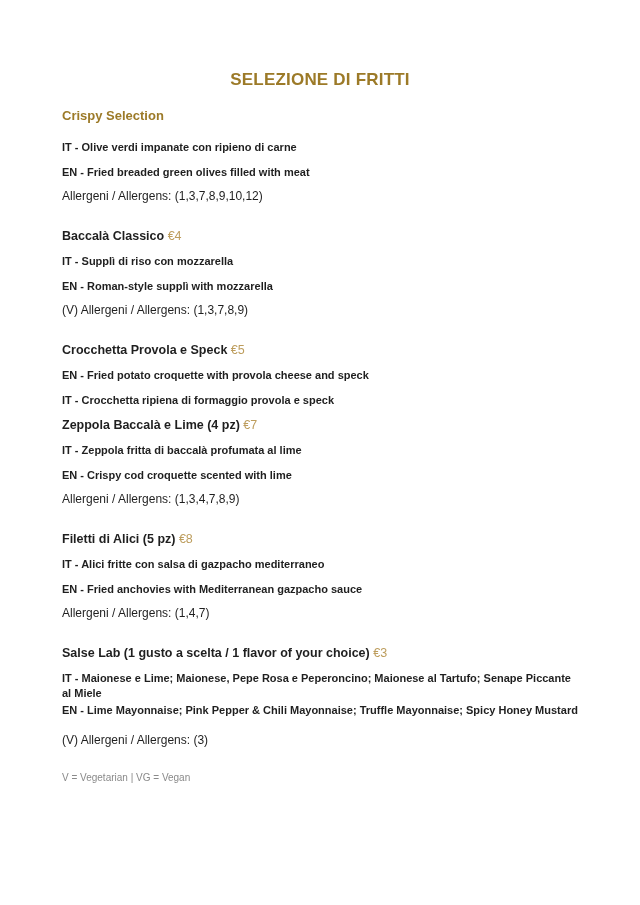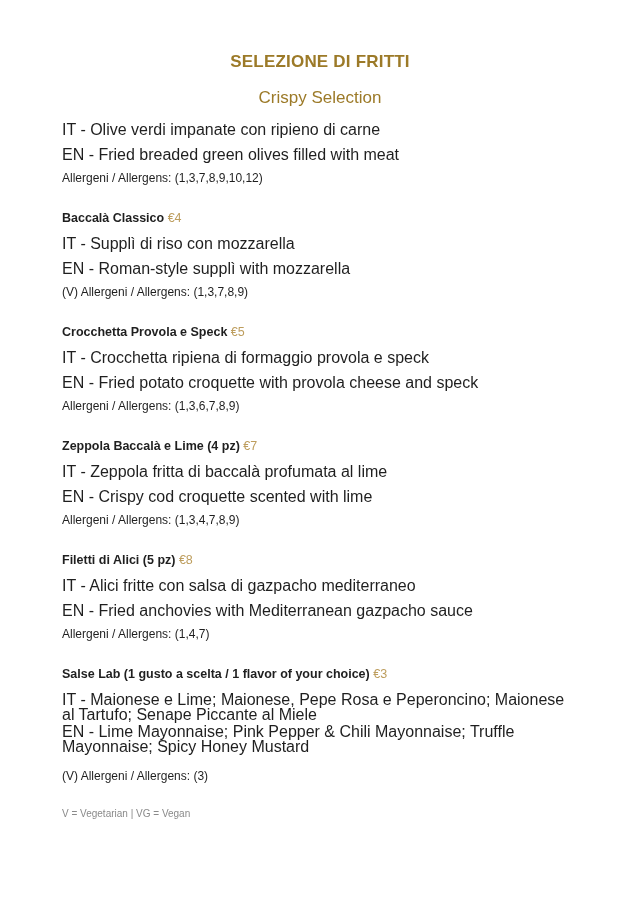--- a/index.html
+++ b/index.html
@@ -5,61 +5,60 @@
   html, body {
     margin: 0;
     padding: 0;
     background: #ffffff;
   }
   .page {
     position: relative;
     width: 640px;
     height: 905px;
     box-sizing: border-box;
-    padding: 52px 62px 40px 62px;
+    padding: 70px 62px 40px 62px;
     overflow: hidden;
     background: #ffffff;
     font-family: "Liberation Sans", sans-serif;
     color: var(--body, #1f1f1f);
   }
   .menu-title {
     font-size: 17px;
     line-height: 20px;
     font-weight: bold;
     color: var(--heading, #9c7a28);
     text-align: center;
     margin: 0 0 16px 0;
     letter-spacing: 0.2px;
   }
   .menu-subtitle {
-    font-size: 17px;
+    font-size: 13px;
     line-height: 20px;
-    font-weight: normal;
+    font-weight: bold;
     color: var(--heading, #9c7a28);
-    text-align: center;
     margin: 0 0 14px 0;
   }
   .menu-item {
     margin: 0;
   }
   .item-name {
     font-size: 12.5px;
     line-height: 15px;
     font-weight: bold;
     color: var(--body, #1f1f1f);
     margin: 0 0 10px 0;
   }
   .price {
     color: var(--price, #bd9d5d);
     font-weight: normal;
   }
   .desc {
-    font-size: 16px;
+    font-size: 11px;
     line-height: 15px;
-    font-weight: normal;
+    font-weight: bold;
     color: var(--body, #1f1f1f);
     margin: 0 0 10px 0;
   }
   .desc.tight {
     margin: 0 0 2px 0;
   }
   .desc.tight-last {
     margin: 0 0 16px 0;
   }
   .allergens {
@@ -95,23 +94,22 @@
 
   <section class="menu-item">
     <p class="item-name"><span>Baccalà Classico</span> <span class="price">€4</span></p>
     <p class="desc">IT - Supplì di riso con mozzarella</p>
     <p class="desc">EN - Roman-style supplì with mozzarella</p>
     <p class="allergens">(V) Allergeni / Allergens: (1,3,7,8,9)</p>
   </section>
 
   <section class="menu-item">
     <p class="item-name"><span>Crocchetta Provola e Speck</span> <span class="price">€5</span></p>
+    <p class="desc">EN - Fried potato croquette with provola cheese and speck</p>
     <p class="desc">IT - Crocchetta ripiena di formaggio provola e speck</p>
-    <p class="desc">EN - Fried potato croquette with provola cheese and speck</p>
-    <p class="allergens">Allergeni / Allergens: (1,3,6,7,8,9)</p>
   </section>
 
   <section class="menu-item">
     <p class="item-name"><span>Zeppola Baccalà e Lime (4 pz)</span> <span class="price">€7</span></p>
     <p class="desc">IT - Zeppola fritta di baccalà profumata al lime</p>
     <p class="desc">EN - Crispy cod croquette scented with lime</p>
     <p class="allergens">Allergeni / Allergens: (1,3,4,7,8,9)</p>
   </section>
 
   <section class="menu-item">

